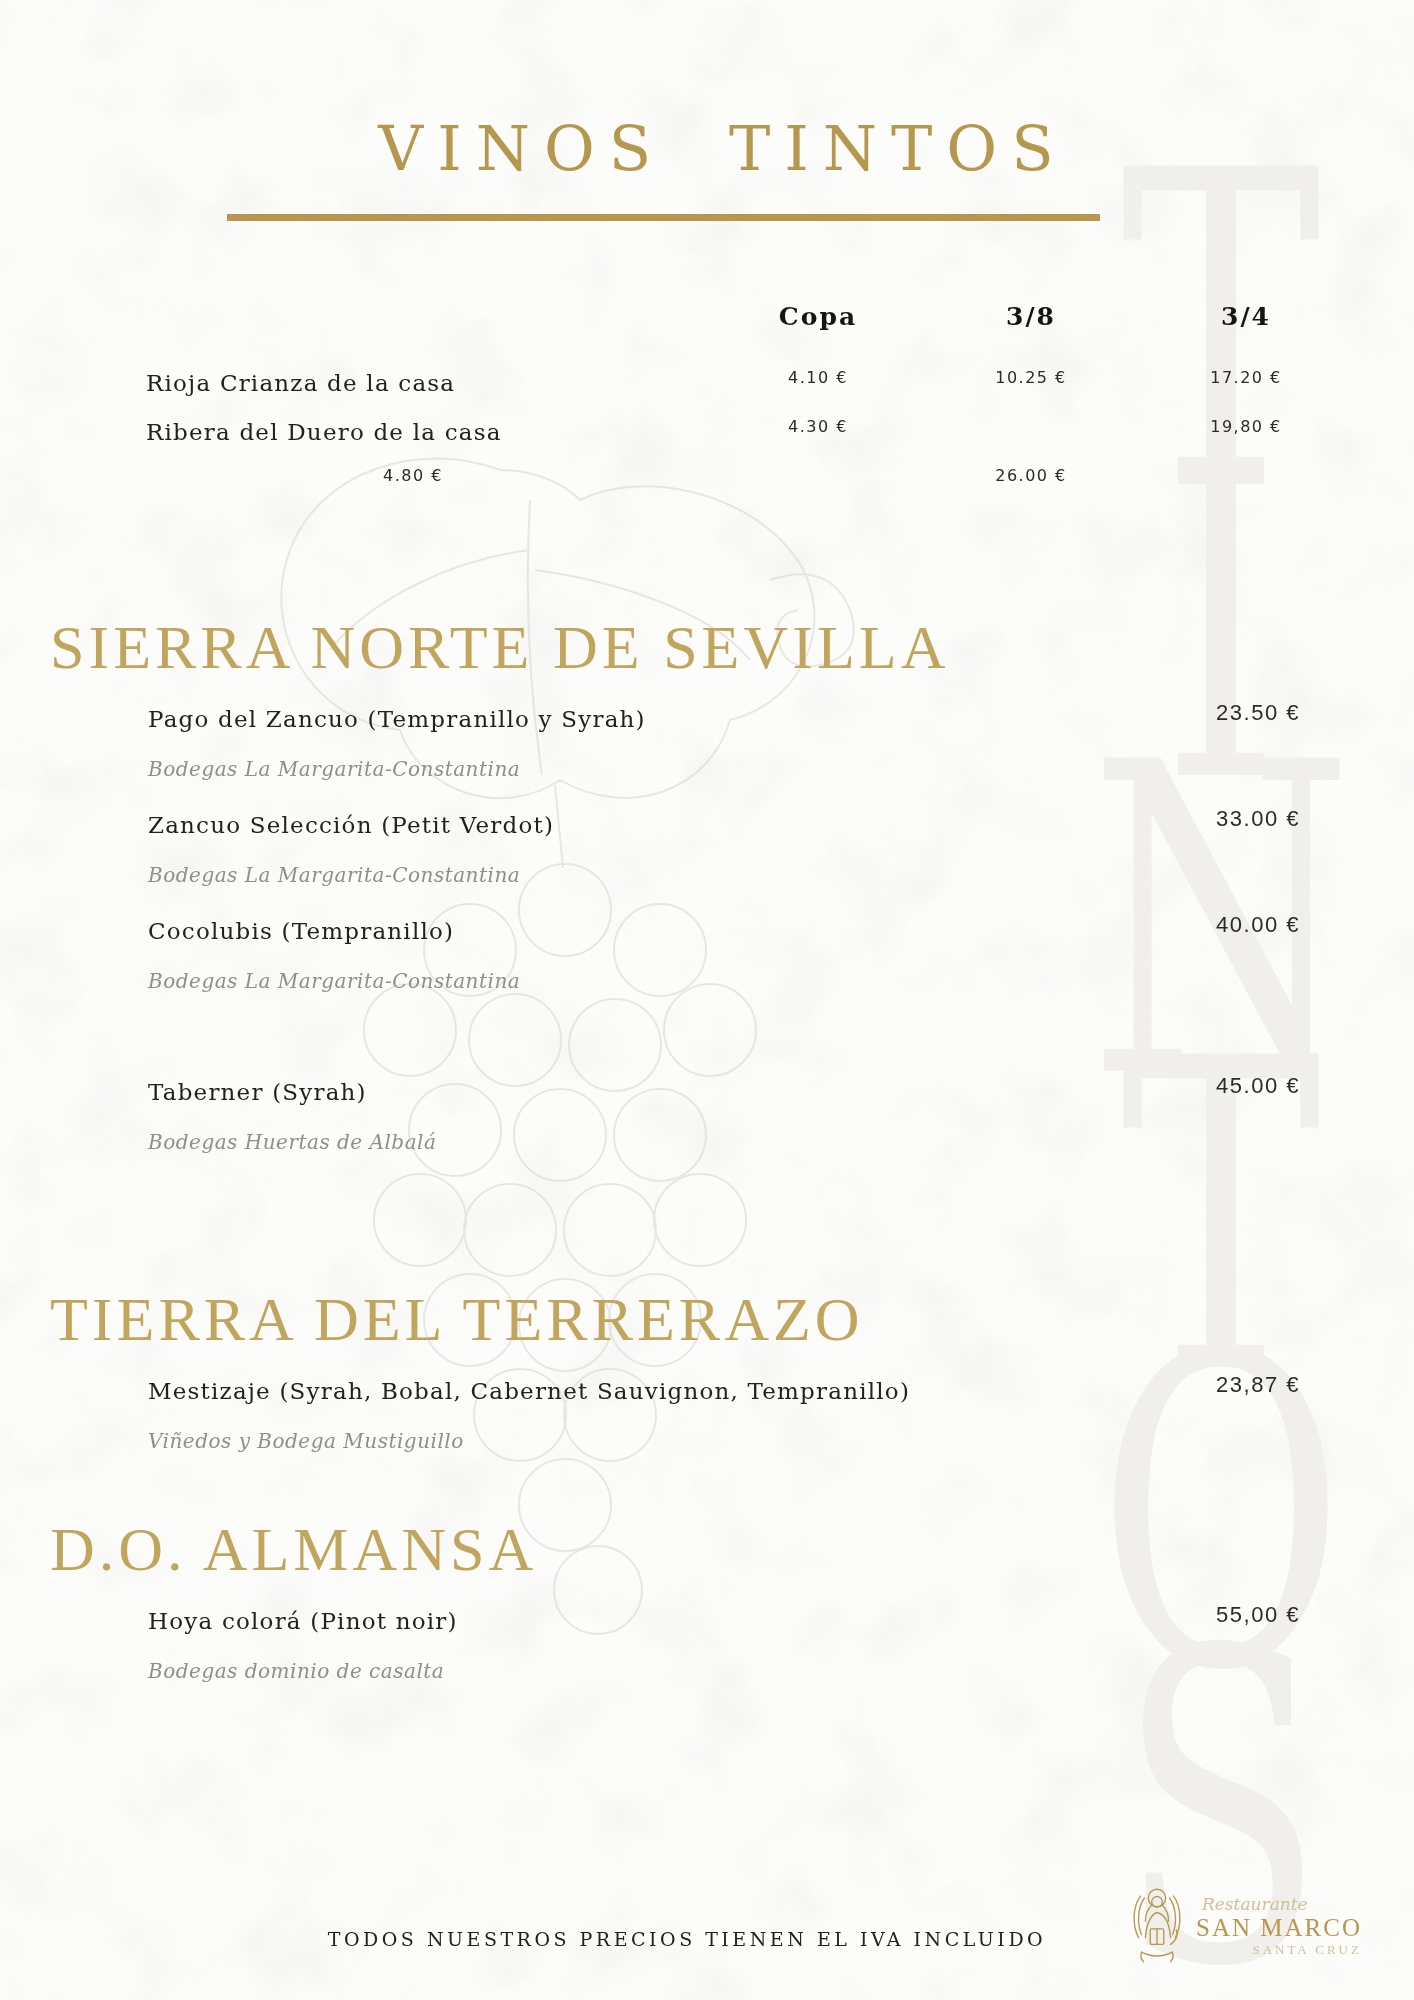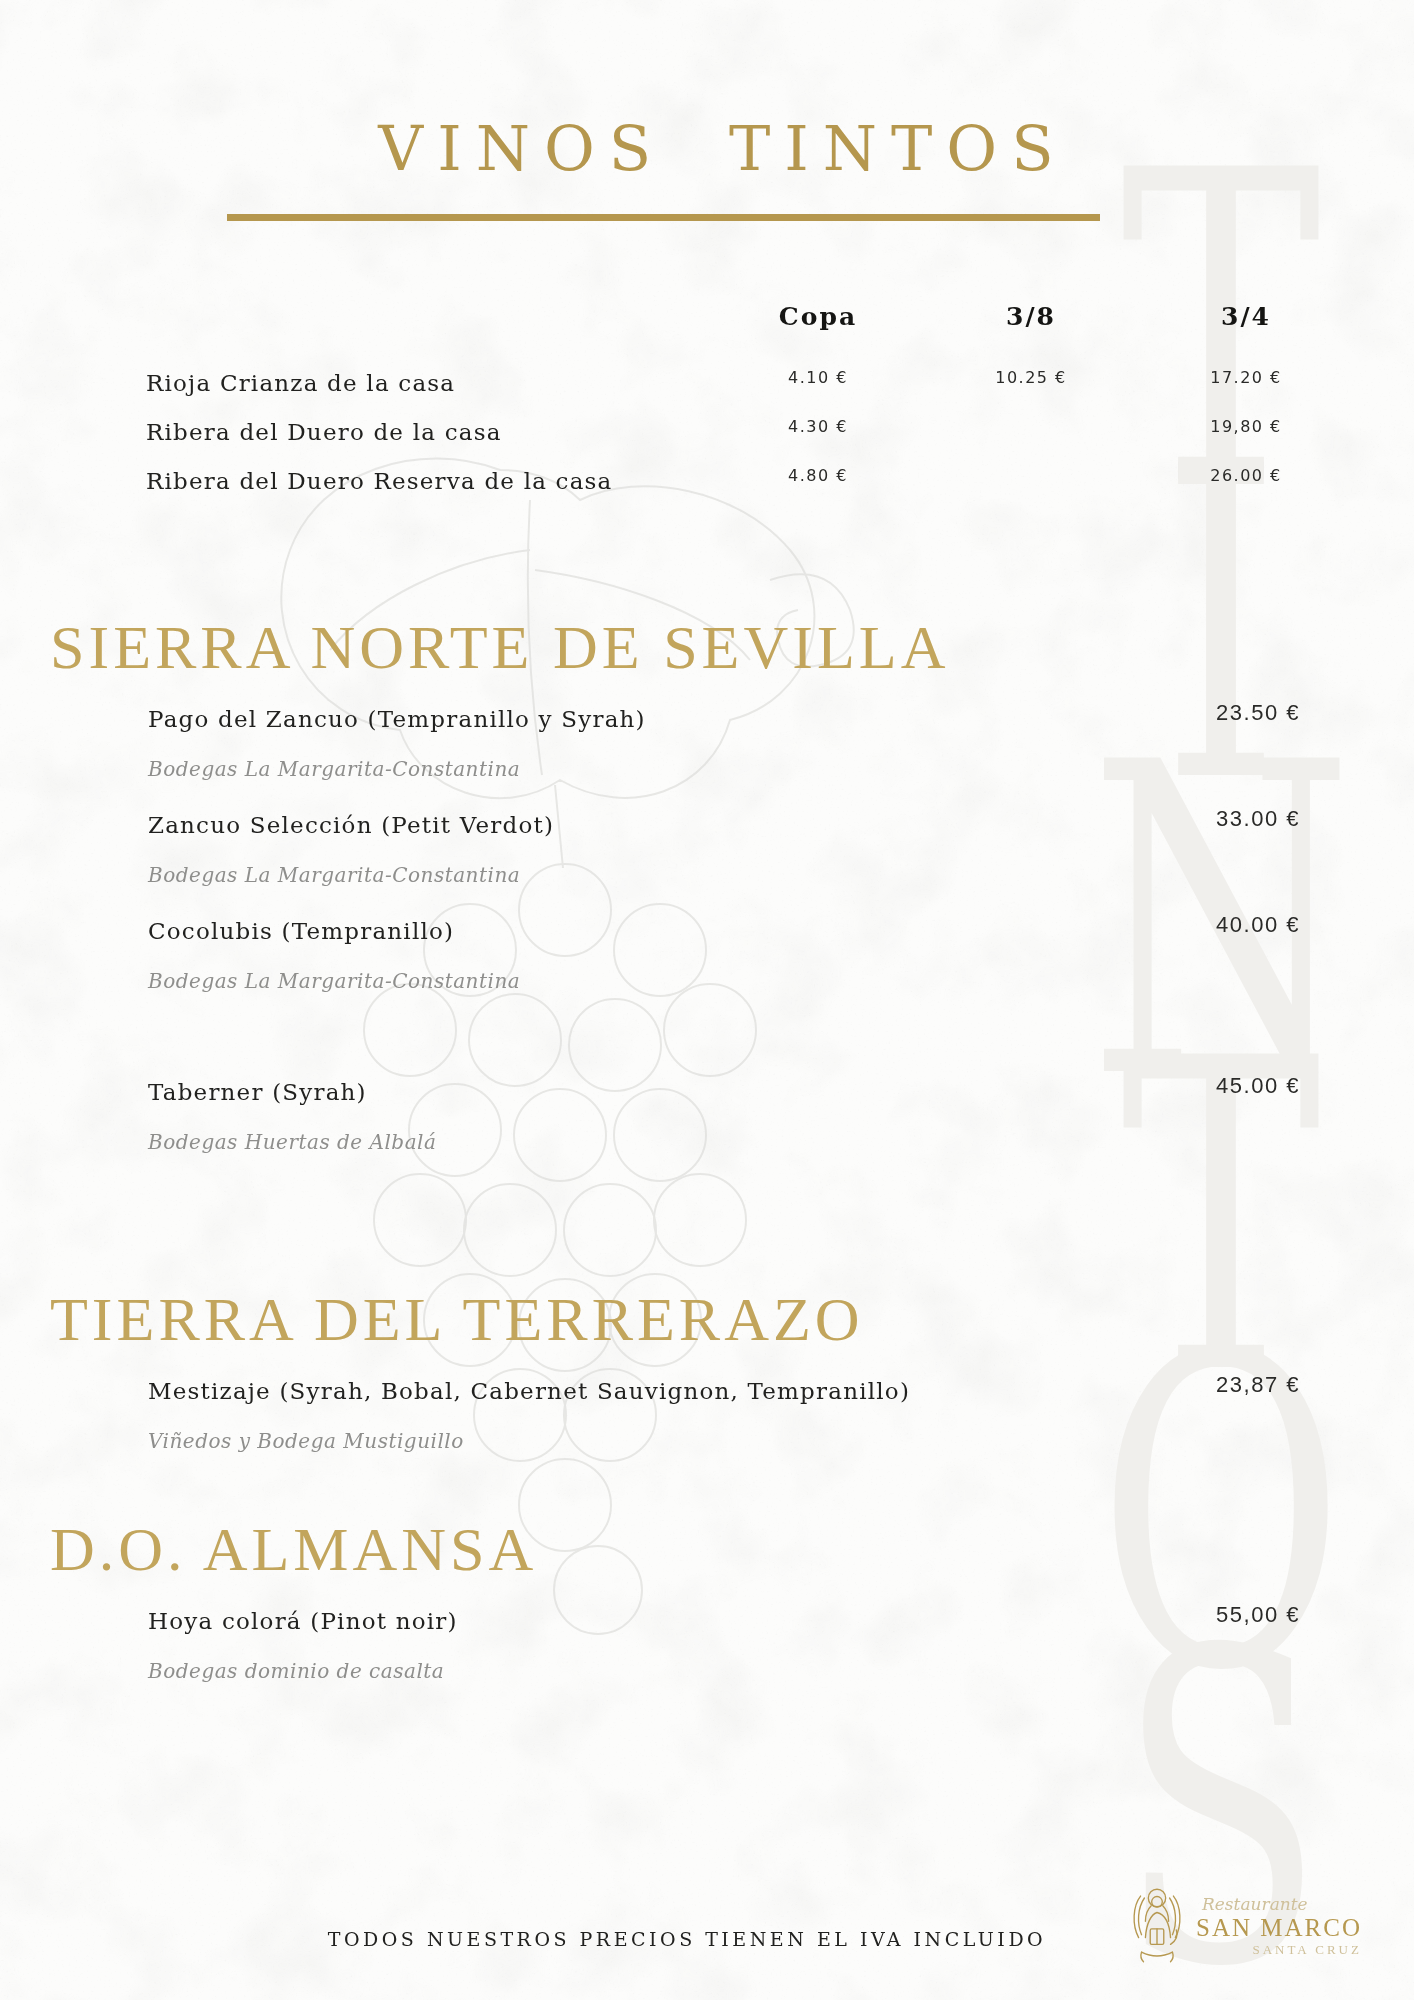--- a/index.html
+++ b/index.html
@@ -160,21 +160,20 @@
   </div>
 
   <div class="hrow">
     <span class="hname">Ribera del Duero de la casa</span>
     <span class="hprice">4.30 €</span>
     <span class="hprice"></span>
     <span class="hprice">19,80 €</span>
   </div>
 
   <div class="hrow">
-    <span class="hname">Ribera del Duero Reserva de la casa</span>
     <span class="hprice">4.80 €</span>
     <span class="hprice"></span>
     <span class="hprice">26.00 €</span>
   </div>
 </div>
   </div>
 
   <div id="sections">
   <section class="section">
     <h2 class="section-heading">SIERRA NORTE DE SEVILLA</h2>

